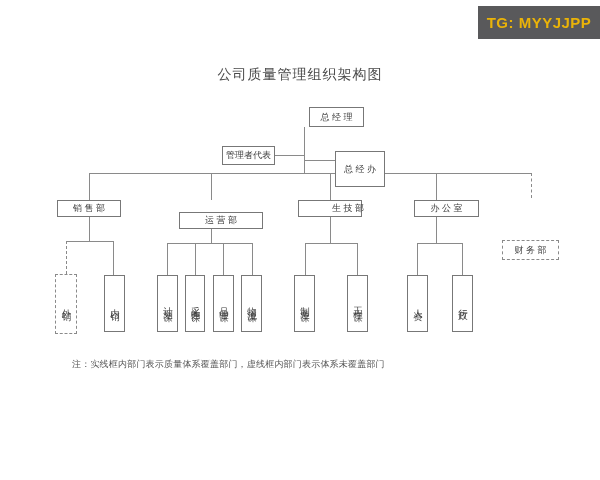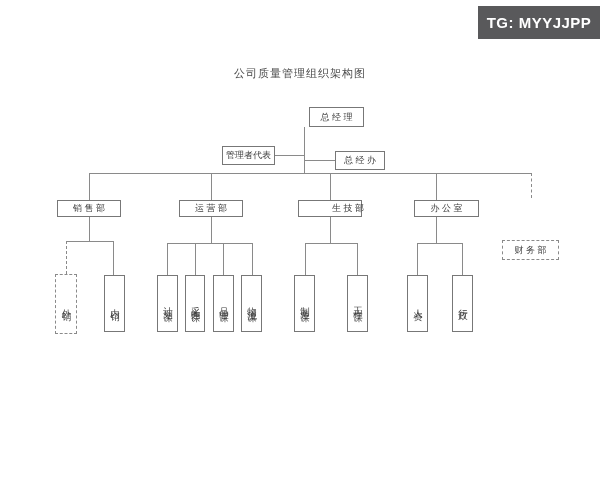--- a/index.html
+++ b/index.html
@@ -2,29 +2,29 @@
 <html><head>
 <meta charset="utf-8">
 <style>
   html,body{margin:0;padding:0;background:#ffffff;}
   #stage{
     position:relative;width:600px;height:480px;background:#ffffff;
     font-family:"Liberation Sans","DejaVu Sans",sans-serif;
     overflow:hidden;color:#444;
   }
   .badge{
-    position:absolute;background:#59595b;color:#ffffff;font-weight:bold;
+    position:absolute;background:#59595b;color:#eab308;font-weight:bold;
     display:flex;align-items:center;justify-content:center;
     letter-spacing:0.5px;
   }
   #badge-tg{left:478px;top:6px;width:122px;height:33px;font-size:15px;}
   #badge-site{left:7px;top:439px;width:163px;height:33px;font-size:15px;}
   #chart-title{
     position:absolute;left:0;top:66px;width:600px;text-align:center;
-    font-size:11px;color:#4a4a4a;letter-spacing:1px;
+    font-size:14px;color:#4a4a4a;letter-spacing:1px;
   }
   .node{
     position:absolute;border:1px solid #777;background:#fff;box-sizing:border-box;
     display:flex;align-items:center;justify-content:center;
     font-size:9px;color:#3d3d3d;white-space:pre;
   }
   .node-dashed{border:1px dashed #8a8a8a;}
   .node-v{
     writing-mode:vertical-lr;text-orientation:upright;
     letter-spacing:3px;font-size:9.5px;
@@ -77,33 +77,34 @@
   <div class="vline" style="left:357px;top:243px;height:32px;"></div>
 
   <div class="vline" style="left:436px;top:217px;height:26px;"></div>
   <div class="hline" style="left:417px;top:243px;width:45px;"></div>
   <div class="vline" style="left:417px;top:243px;height:32px;"></div>
   <div class="vline" style="left:462px;top:243px;height:32px;"></div>
 
   <div class="node" style="left:277px;top:107px;width:55px;height:20px;margin-left:32px;">总 经 理</div>
 
   <div class="node" style="left:222px;top:146px;width:53px;height:19px;">管理者代表</div>
-  <div class="node" style="left:335px;top:151px;width:50px;height:19px;">总 经 办</div>
+  <div class="node" style="left:335px;top:151px;width:50px;height:36px;">总 经 办</div>
 
   <div class="node" style="left:57px;top:200px;width:64px;height:17px;">销 售 部</div>
-  <div class="node" style="left:179px;top:200px;width:64px;height:17px;">运 营 部</div>
+  <div class="node" style="left:179px;top:212px;width:84px;height:17px;">运 营 部</div>
   <div class="node" style="left:298px;top:200px;width:64px;height:17px;padding-left:36px;">生 技 部</div>
   <div class="node" style="left:414px;top:200px;width:65px;height:17px;">办 公 室</div>
   <div class="node node-dashed" style="left:502px;top:198px;width:57px;height:20px;margin-top:42px;">财 务 部</div>
 
   <div class="node node-v node-dashed" style="left:55px;top:274px;width:22px;height:60px;">外销</div>
   <div class="node node-v" style="left:104px;top:275px;width:21px;height:57px;">内销</div>
   <div class="node node-v" style="left:157px;top:275px;width:21px;height:57px;">计划课</div>
   <div class="node node-v" style="left:185px;top:275px;width:20px;height:57px;">采购课</div>
   <div class="node node-v" style="left:213px;top:275px;width:21px;height:57px;">品管课</div>
   <div class="node node-v" style="left:241px;top:275px;width:21px;height:57px;">物流课</div>
   <div class="node node-v" style="left:294px;top:275px;width:21px;height:57px;">制造课</div>
   <div class="node node-v" style="left:347px;top:275px;width:21px;height:57px;">工程课</div>
   <div class="node node-v" style="left:407px;top:275px;width:21px;height:57px;">人资</div>
   <div class="node node-v" style="left:452px;top:275px;width:21px;height:57px;">行政</div>
 
+  <div id="note">注：实线框内部门表示质量体系覆盖部门，虚线框内部门表示体系未覆盖部门</div>
 
 </div>
 
 </body></html>

